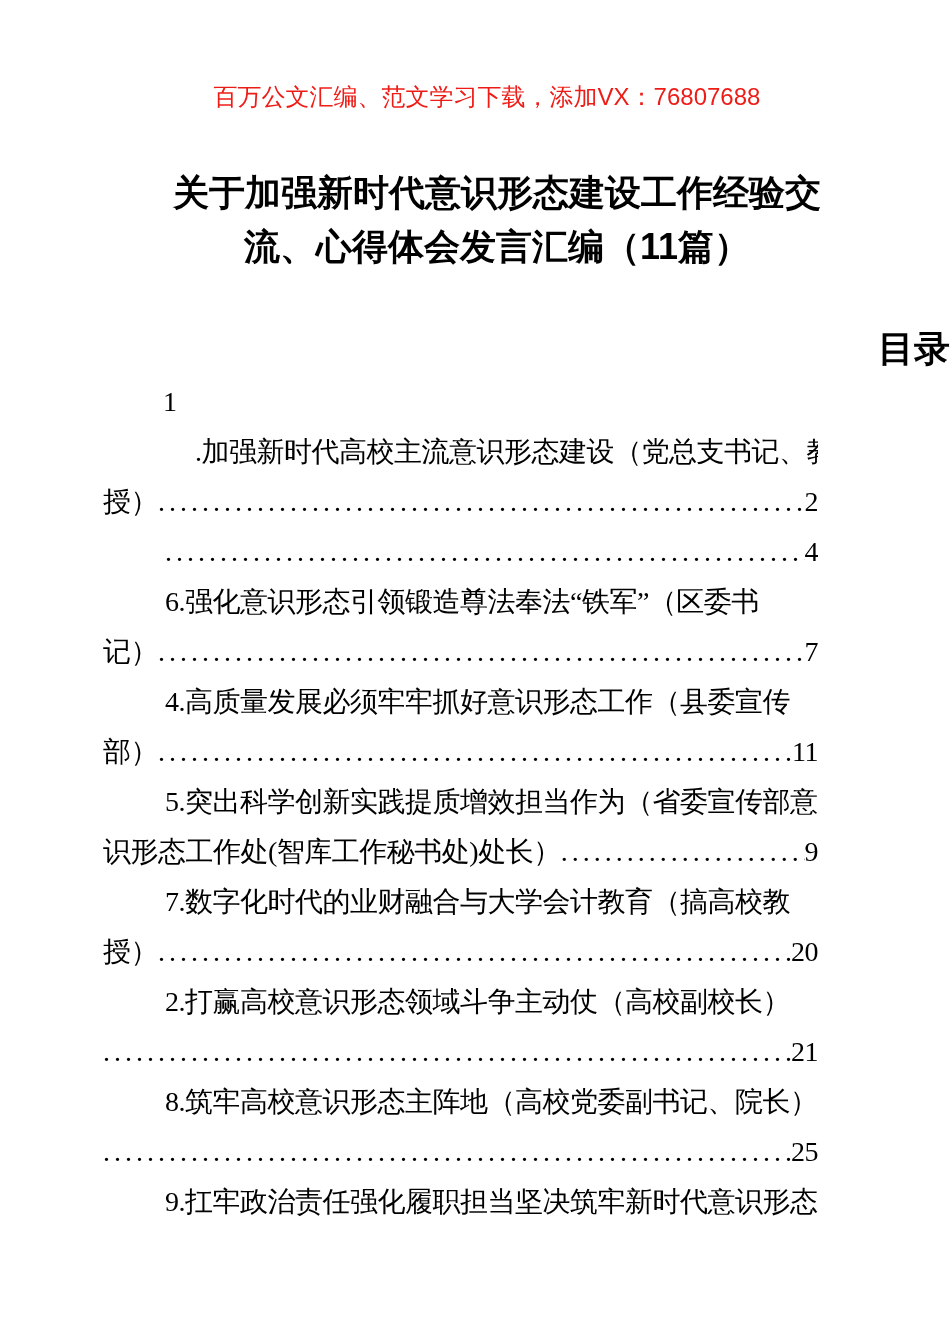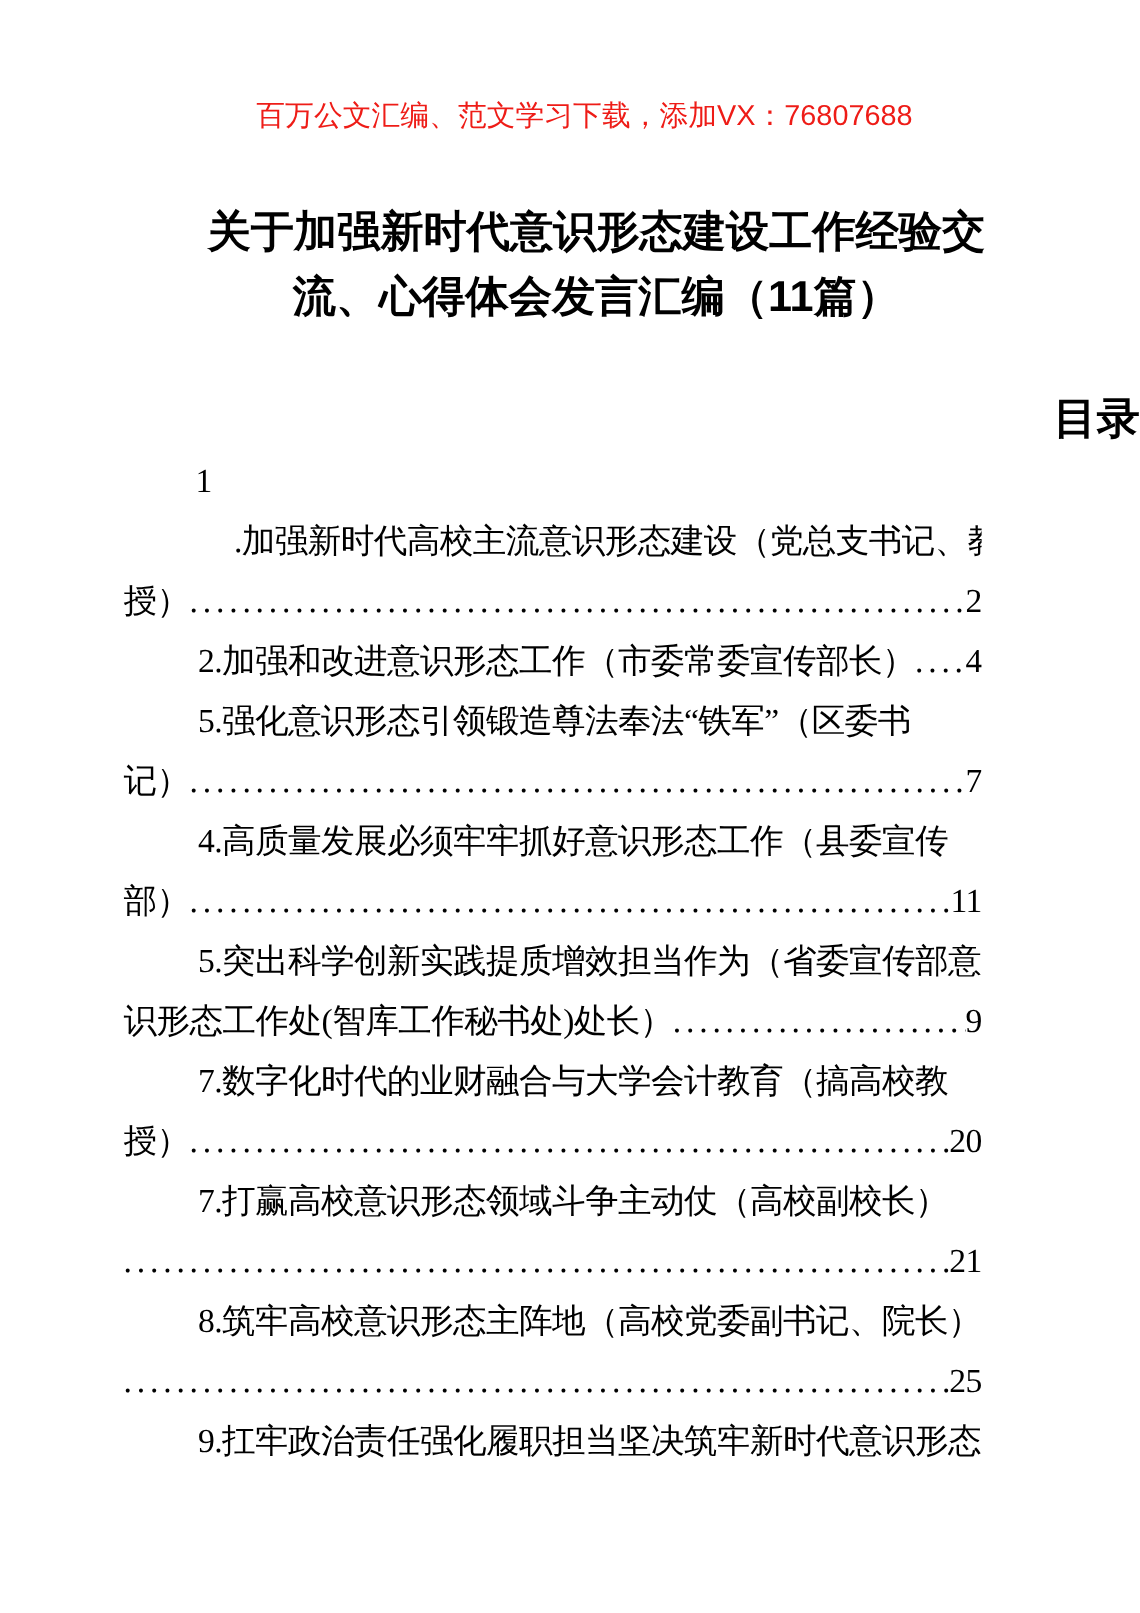--- a/index.html
+++ b/index.html
@@ -95,27 +95,26 @@
     <span class="t-page"></span>
   </div>
 
   <div class="toc-line l-cont">
     <span class="t-text">授）</span>
     <span class="t-dots">........................................................................................................................................................................................................</span>
     <span class="t-page">2</span>
   </div>
 
   <div class="toc-line l-first">
-    <span class="t-text">2.加强和改进意识形态工作（市委常委宣传部长）</span>
     <span class="t-dots">........................................................................................................................................................................................................</span>
     <span class="t-page">4</span>
   </div>
 
   <div class="toc-line l-first">
-    <span class="t-text">5.强化意识形态引领锻造尊法奉法“铁军”（区委书</span>
+    <span class="t-text">6.强化意识形态引领锻造尊法奉法“铁军”（区委书</span>
     <span class="t-dots"></span>
     <span class="t-page"></span>
   </div>
 
   <div class="toc-line l-cont">
     <span class="t-text">记）</span>
     <span class="t-dots">........................................................................................................................................................................................................</span>
     <span class="t-page">7</span>
   </div>
 
@@ -149,21 +148,21 @@
     <span class="t-page"></span>
   </div>
 
   <div class="toc-line l-cont">
     <span class="t-text">授）</span>
     <span class="t-dots">........................................................................................................................................................................................................</span>
     <span class="t-page">20</span>
   </div>
 
   <div class="toc-line l-first">
-    <span class="t-text">7.打赢高校意识形态领域斗争主动仗（高校副校长）</span>
+    <span class="t-text">2.打赢高校意识形态领域斗争主动仗（高校副校长）</span>
     <span class="t-dots"></span>
     <span class="t-page"></span>
   </div>
 
   <div class="toc-line l-cont">
     <span class="t-text"></span>
     <span class="t-dots">........................................................................................................................................................................................................</span>
     <span class="t-page">21</span>
   </div>
 

